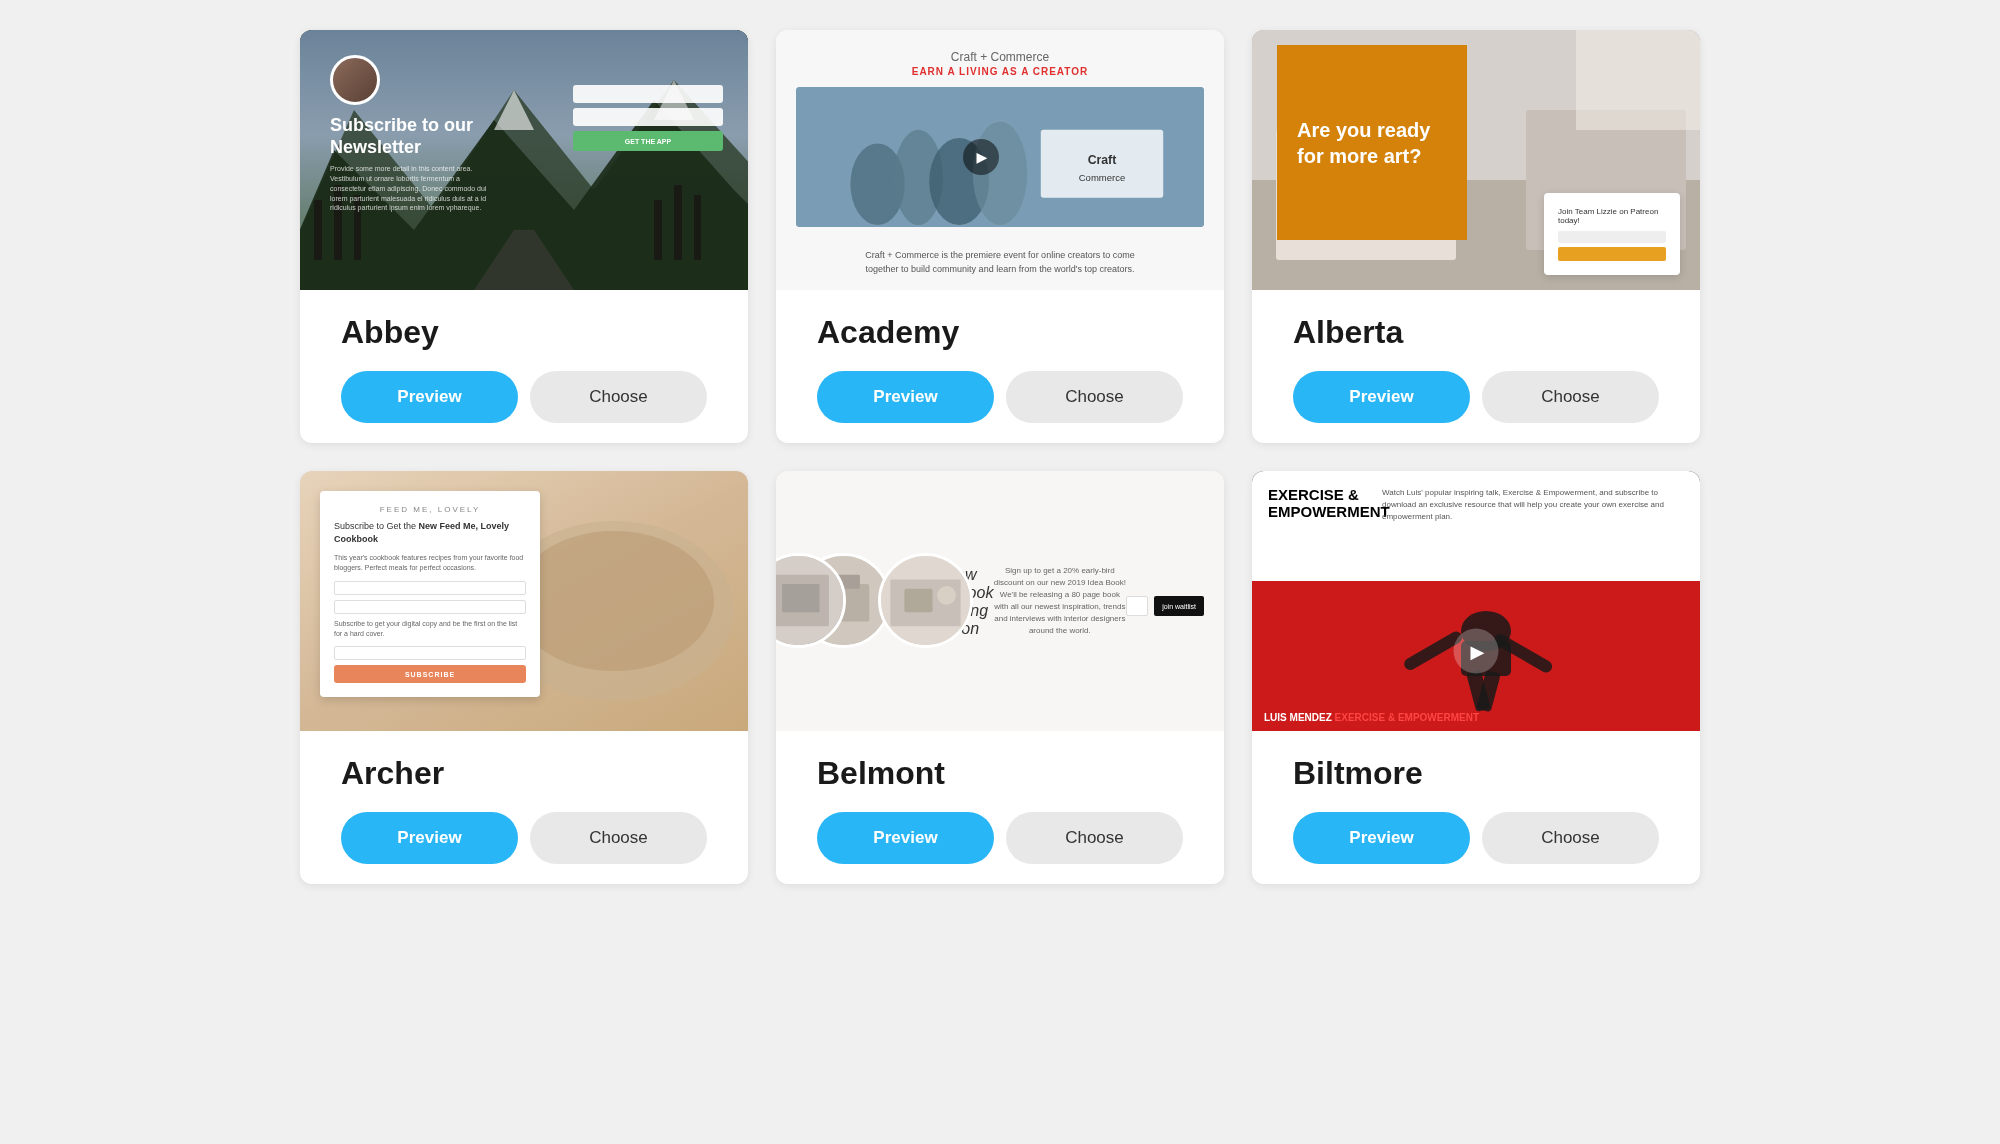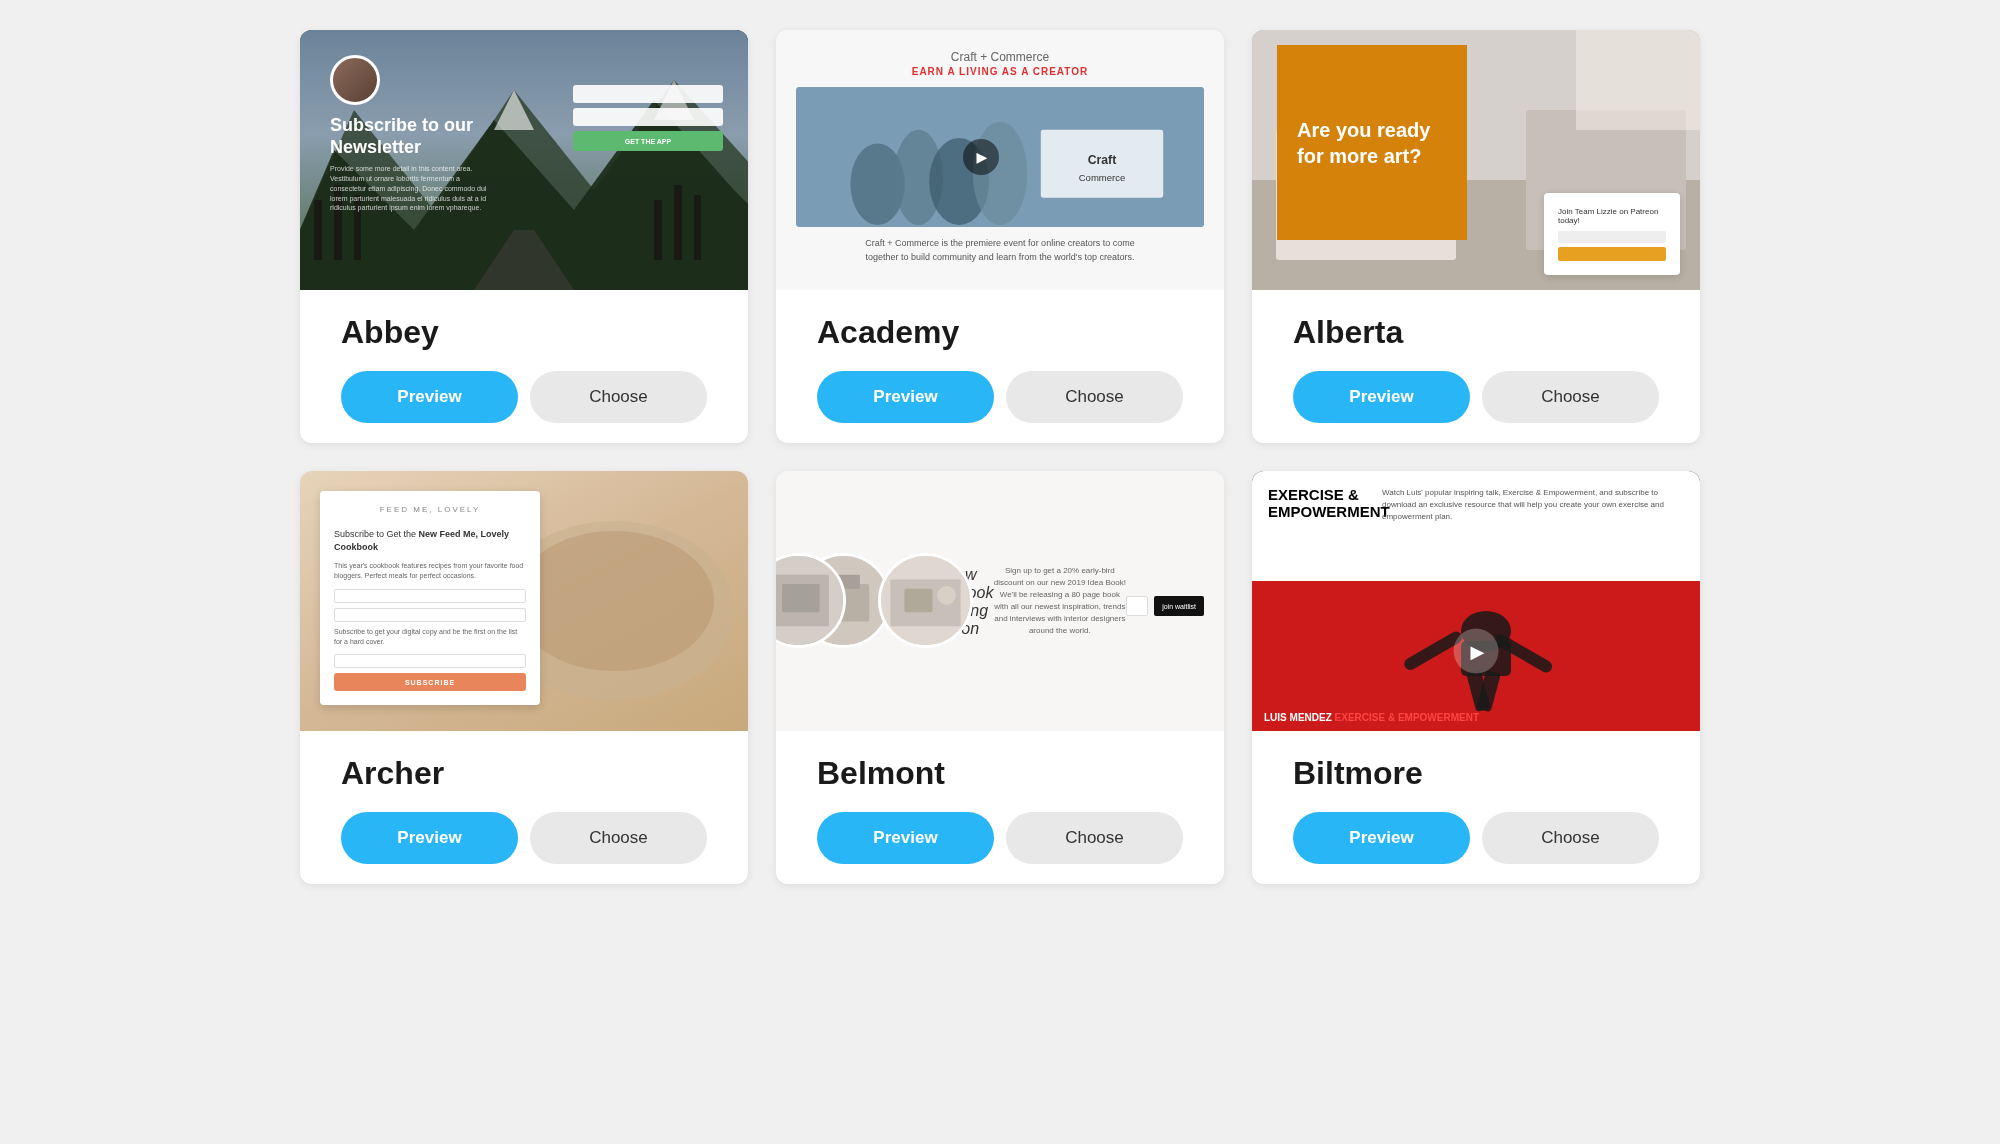--- a/index.html
+++ b/index.html
@@ -120,21 +120,21 @@
       display: flex;
       align-items: center;
       justify-content: center;
       font-size: 14px;
       padding-left: 3px;
     }
     .academy-desc {
       font-size: 9px;
       color: #555;
       text-align: center;
-      margin-top: 10px;
+      margin-top: 22px;
       line-height: 1.5;
     }
   </style>
 </head>
 <body>
 
 <div class="grid">
 
   <div class="card">
     <div class="card-preview">
@@ -279,21 +279,21 @@
           </defs>
           <rect width="500" height="260" fill="url(#archerBg)"></rect>
 
           <ellipse cx="340" cy="140" rx="120" ry="90" fill="#c8b090" opacity="0.6"></ellipse>
           <ellipse cx="340" cy="130" rx="100" ry="70" fill="#b89870" opacity="0.5"></ellipse>
 
           <rect x="50" y="30" width="200" height="130" fill="#f5ece0" rx="3" opacity="0.5"></rect>
         </svg>
 
         <div style="position:absolute;left:20px;top:20px;width:220px;background:white;border-radius:4px;padding:14px;box-shadow:0 3px 10px rgba(0,0,0,0.15);z-index:3;">
-          <div style="font-size:8px;color:#888;text-align:center;letter-spacing:2px;margin-bottom:14px;">FEED ME, LOVELY</div>
+          <div style="font-size:8px;color:#888;text-align:center;letter-spacing:2px;margin-bottom:6px;">FEED ME, LOVELY</div>
           <div style="font-size:9px;color:#333;line-height:1.4;margin-bottom:8px;">
             Subscribe to Get the <strong>New Feed Me, Lovely Cookbook</strong>
           </div>
           <div style="font-size:7px;color:#666;line-height:1.4;margin-bottom:8px;">This year's cookbook features recipes from your favorite food bloggers. Perfect meals for perfect occasions.</div>
           <div style="border:1px solid #ddd;height:14px;border-radius:2px;margin-bottom:5px;"></div>
           <div style="border:1px solid #ddd;height:14px;border-radius:2px;margin-bottom:5px;"></div>
           <div style="font-size:7px;color:#666;margin-bottom:8px;line-height:1.4;">Subscribe to get your digital copy and be the first on the list for a hard cover.</div>
           <div style="border:1px solid #ddd;height:14px;border-radius:2px;margin-bottom:5px;"></div>
           <div style="background:#e8855a;height:18px;border-radius:3px;display:flex;align-items:center;justify-content:center;">
             <span style="color:white;font-size:7px;font-weight:700;letter-spacing:1px;">SUBSCRIBE</span>

